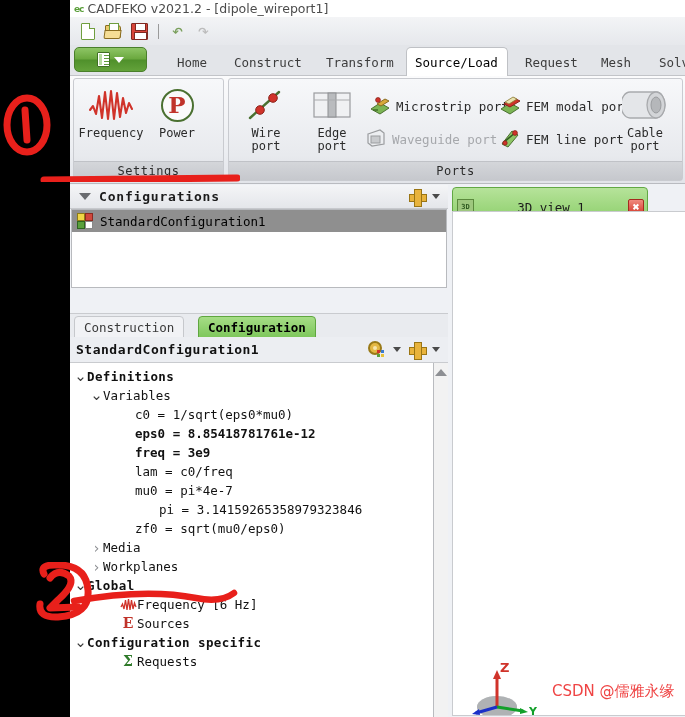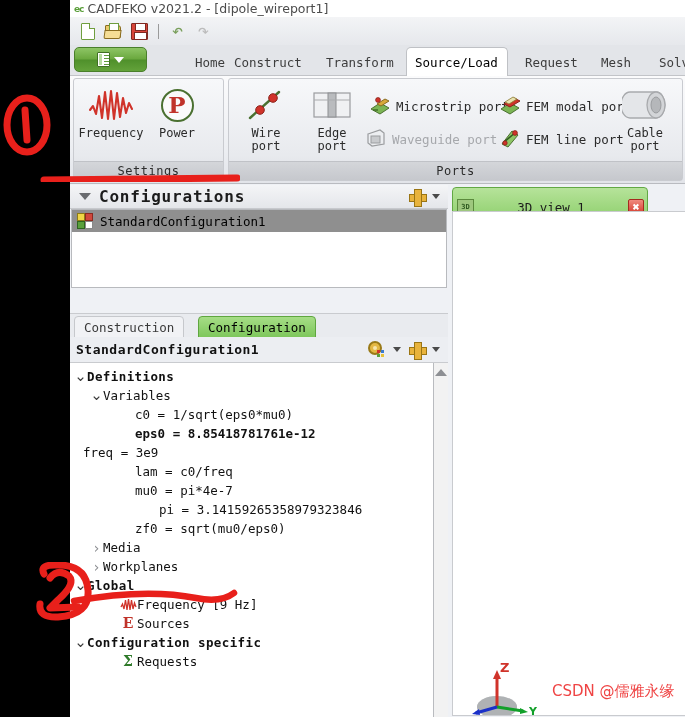--- a/index.html
+++ b/index.html
@@ -186,21 +186,21 @@
     position: absolute; left: 0; top: 0; width: 378px; height: 24px;
     background: linear-gradient(to bottom,#f4f5f7 0%,#e4e6ea 100%);
     border-bottom: 1px solid #c7c9cd;
     display: flex; align-items: center;
   }
   #cfg-head .tri {
     width: 0; height: 0; margin: 0 8px 0 9px;
     border-left: 6px solid transparent; border-right: 6px solid transparent;
     border-top: 7px solid #6a6c70; cursor: pointer;
   }
-  #cfg-head .htxt { font-size: 16px; font-weight: bold; color: #1c1c1c; letter-spacing: .8px; }
+  #cfg-head .htxt { font-size: 13px; font-weight: bold; color: #1c1c1c; letter-spacing: .8px; }
   .plus-ico {
     width: 16px; height: 16px; position: relative; cursor: pointer;
   }
   .plus-ico:before, .plus-ico:after {
     content:""; position:absolute; background:#e8b33c; border:1px solid #9a7514;
   }
   .plus-ico:before { left:0; top:5px; width:16px; height:6px; }
   .plus-ico:after  { left:5px; top:0; width:6px; height:16px; }
   .dd-caret {
     width:0;height:0;border-left:4px solid transparent;border-right:4px solid transparent;
@@ -229,21 +229,21 @@
     background: #e9ebef; border-top: 1px solid #c9cbcf;
   }
   .dtab {
     position: absolute; top: 2px; height: 22px;
     font-size: 12.5px; display: flex; align-items: center;
     padding: 0 9px; border-radius: 4px 4px 0 0; cursor: pointer; white-space: nowrap;
   }
   .dtab.plain { background: #f1f2f5; border: 1px solid #c6c8cc; color: #3a3a3a; }
   .dtab.sel {
     background: linear-gradient(to bottom,#a6dd86 0%, #7ec75c 100%);
-    border: 1px solid #5fa63f; color: #000; font-weight: normal;
+    border: 1px solid #5fa63f; color: #000; font-weight: bold;
   }
 
   
   #treehead {
     position: absolute; left: 0; top: 337px; width: 378px; height: 26px;
     background: #eceef2; display: flex; align-items: center;
     border-bottom: 1px solid #c9cbcf;
   }
   #treehead .t { font-size: 13px; font-weight: bold; color: #111; padding-left: 6px; letter-spacing: .5px; }
   .gear-ico { width: 17px; height: 17px; position: relative; cursor: pointer; }
@@ -350,21 +350,21 @@
       <div class="qat-sep"></div>
       <div class="qat-btn ico-arc" style="color:#7a9f5c;">↶</div>
       <div class="qat-btn ico-arc" style="color:#bcbcbc;">↷</div>
     </div>
 
     <div id="tabbar">
       <div id="filebtn">
         <div class="bookicon"></div>
         <div class="caret"></div>
       </div>
-      <div class="rtab" style="left:116px;">Home</div>
+      <div class="rtab" style="left:98px;">Home</div>
       <div class="rtab" style="left:155px;">Construct</div>
       <div class="rtab" style="left:247px;">Transform</div>
       <div class="rtab active" style="left:336px;padding-left:8px;">Source/Load</div>
       <div class="rtab" style="left:446px;">Request</div>
       <div class="rtab" style="left:522px;">Mesh</div>
       <div class="rtab" style="left:580px;">Solv</div>
     </div>
 
     <div id="ribbon">
 
@@ -532,21 +532,21 @@
           <span>Variables</span>
         </div>
         <div class="tnode" style="padding-left: 52px;">
           <span class="chev"></span>
           <span>c0 = 1/sqrt(eps0*mu0)</span>
         </div>
         <div class="tnode" style="padding-left: 52px; font-weight: bold;">
           <span class="chev"></span>
           <span>eps0 = 8.85418781761e-12</span>
         </div>
-        <div class="tnode" style="">
+        <div class="tnode" style="padding-left: 52px; font-weight: bold;">
           <span class="chev"></span>
           <span>freq = 3e9</span>
         </div>
         <div class="tnode" style="padding-left: 52px;">
           <span class="chev"></span>
           <span>lam = c0/freq</span>
         </div>
         <div class="tnode" style="padding-left: 52px;">
           <span class="chev"></span>
           <span>mu0 = pi*4e-7</span>
@@ -571,21 +571,21 @@
           <span class="chev" style="font-size: 15px; line-height: 9px;">⌄</span>
           <span class="tbold">Global</span>
         </div>
         <div class="tnode" style="padding-left: 36px;">
           <span class="chev"></span>
           <span style="display: inline-flex; align-items: center; justify-content: center; width: 18px;">
             <svg width="17" height="13" viewBox="0 0 17 13" style="vertical-align:middle">
               <path d="M1,9 L2.5,6 L4,11 L5.5,2 L7,12 L8.5,1 L10,12 L11.5,2 L13,11 L14.5,5 L16,9" fill="none" stroke="#d0332a" stroke-width="1.3"></path>
             </svg>
           </span>
-          <span>Frequency [9 Hz]</span>
+          <span>Frequency [6 Hz]</span>
         </div>
         <div class="tnode" style="padding-left: 36px;">
           <span class="chev"></span>
           <span style="display: inline-flex; align-items: center; justify-content: center; width: 18px;">
             <span style="color:#c0332a;font-weight:bold;font-size:14px;font-family:DejaVu Serif,serif;line-height:13px;">E</span>
           </span>
           <span>Sources</span>
         </div>
         <div class="tnode" style="padding-left: 4px;">
           <span class="chev" style="font-size: 15px; line-height: 9px;">⌄</span>

